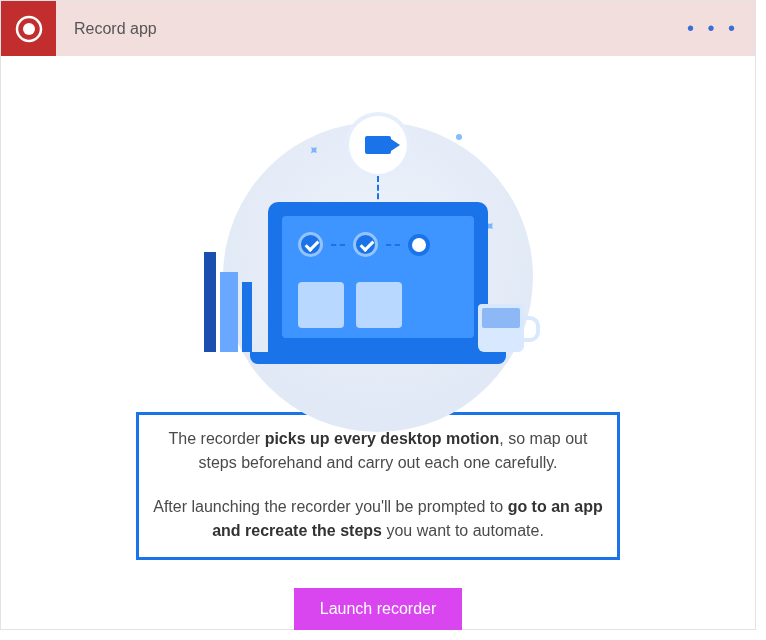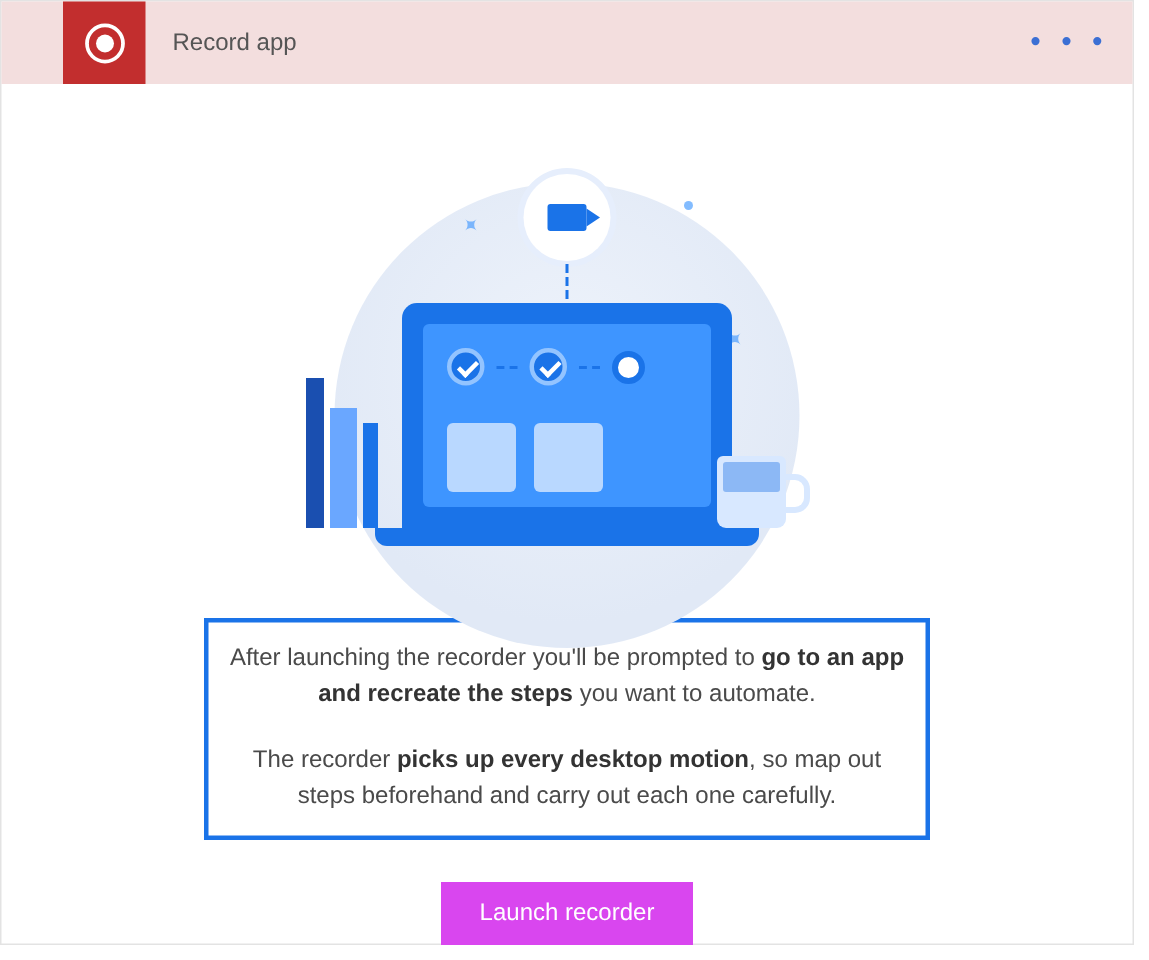--- a/index.html
+++ b/index.html
@@ -20,21 +20,20 @@
       margin: 0;
       border: 1px solid #e3e3e3;
       background: #fff;
     }
     .header {
       height: 55px;
       background: #f3dede;
       display: flex;
       align-items: center;
       padding-right: 16px;
-      padding-left: 41px;
     }
     .app-icon {
       width: 55px;
       height: 55px;
       background: #c22e2e;
       display: flex;
       align-items: center;
       justify-content: center;
       flex-shrink: 0;
     }
@@ -347,22 +346,22 @@
           <div class="cup-inner"></div>
         </div>
       </div>
       <div class="floor"></div>
     </div>
 
     <div class="heading">Get ready to record</div>
 
     <div class="desc-box">
       <p>
-        <span>After launching the recorder you'll be prompted to </span><b>go to an app and recreate the steps</b><span> you want to automate.</span>
+        <span>The recorder </span><b>picks up every desktop motion</b><span>, so map out steps beforehand and carry out each one carefully.</span>
       </p>
       <p>
-        <span>The recorder </span><b>picks up every desktop motion</b><span>, so map out steps beforehand and carry out each one carefully.</span>
+        <span>After launching the recorder you'll be prompted to </span><b>go to an app and recreate the steps</b><span> you want to automate.</span>
       </p>
     </div>
 
     <button class="launch-btn">Launch recorder</button>
   </div>
 </div>
 
 </body></html>

